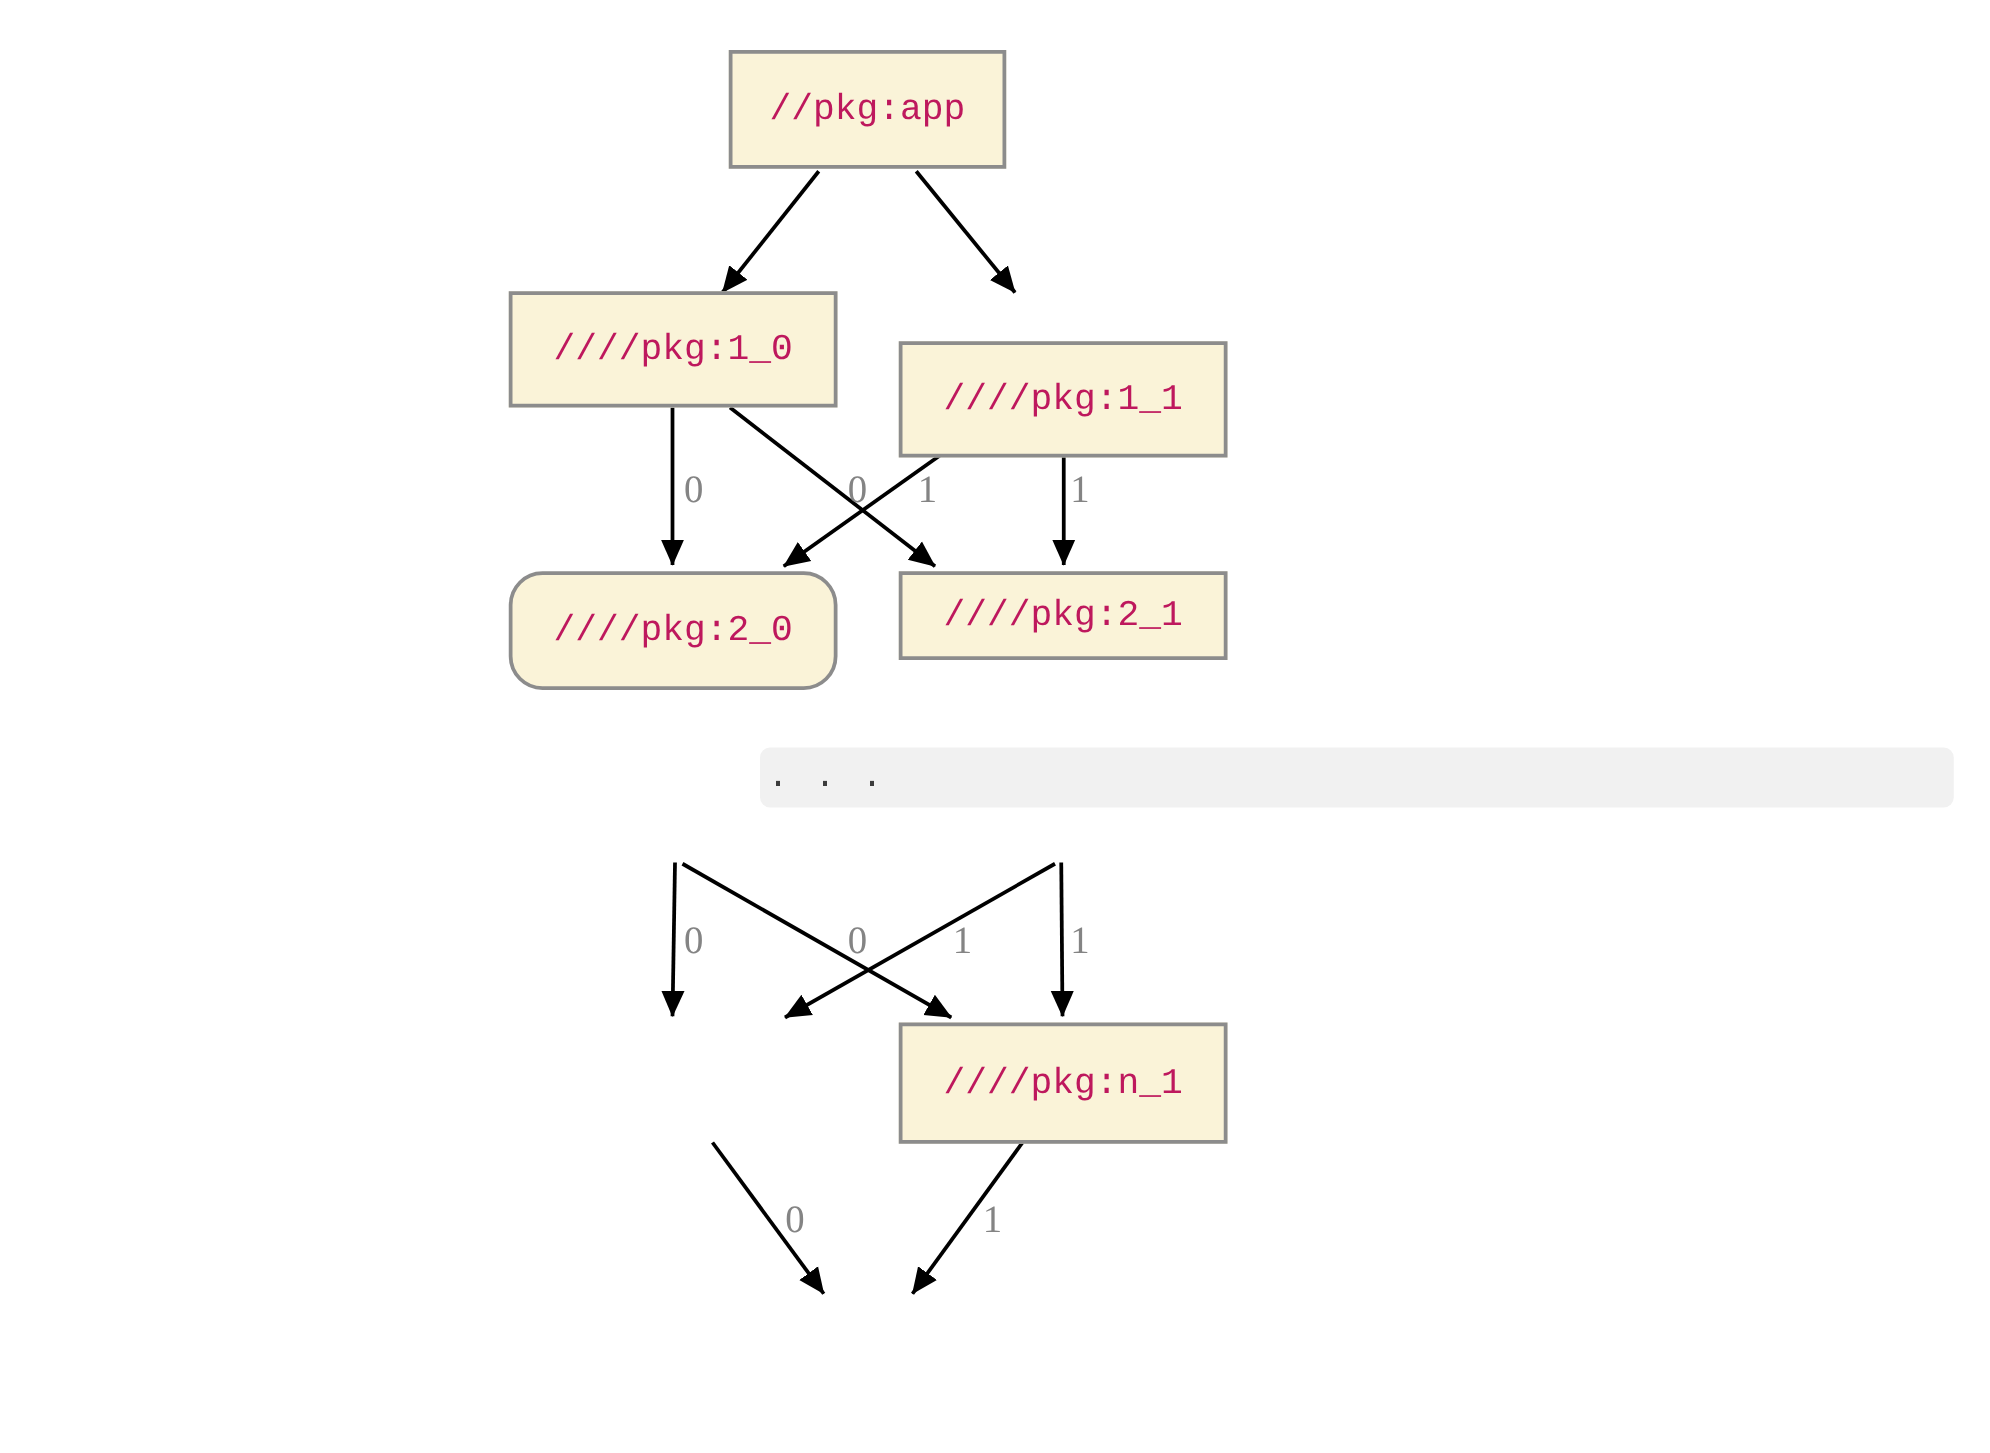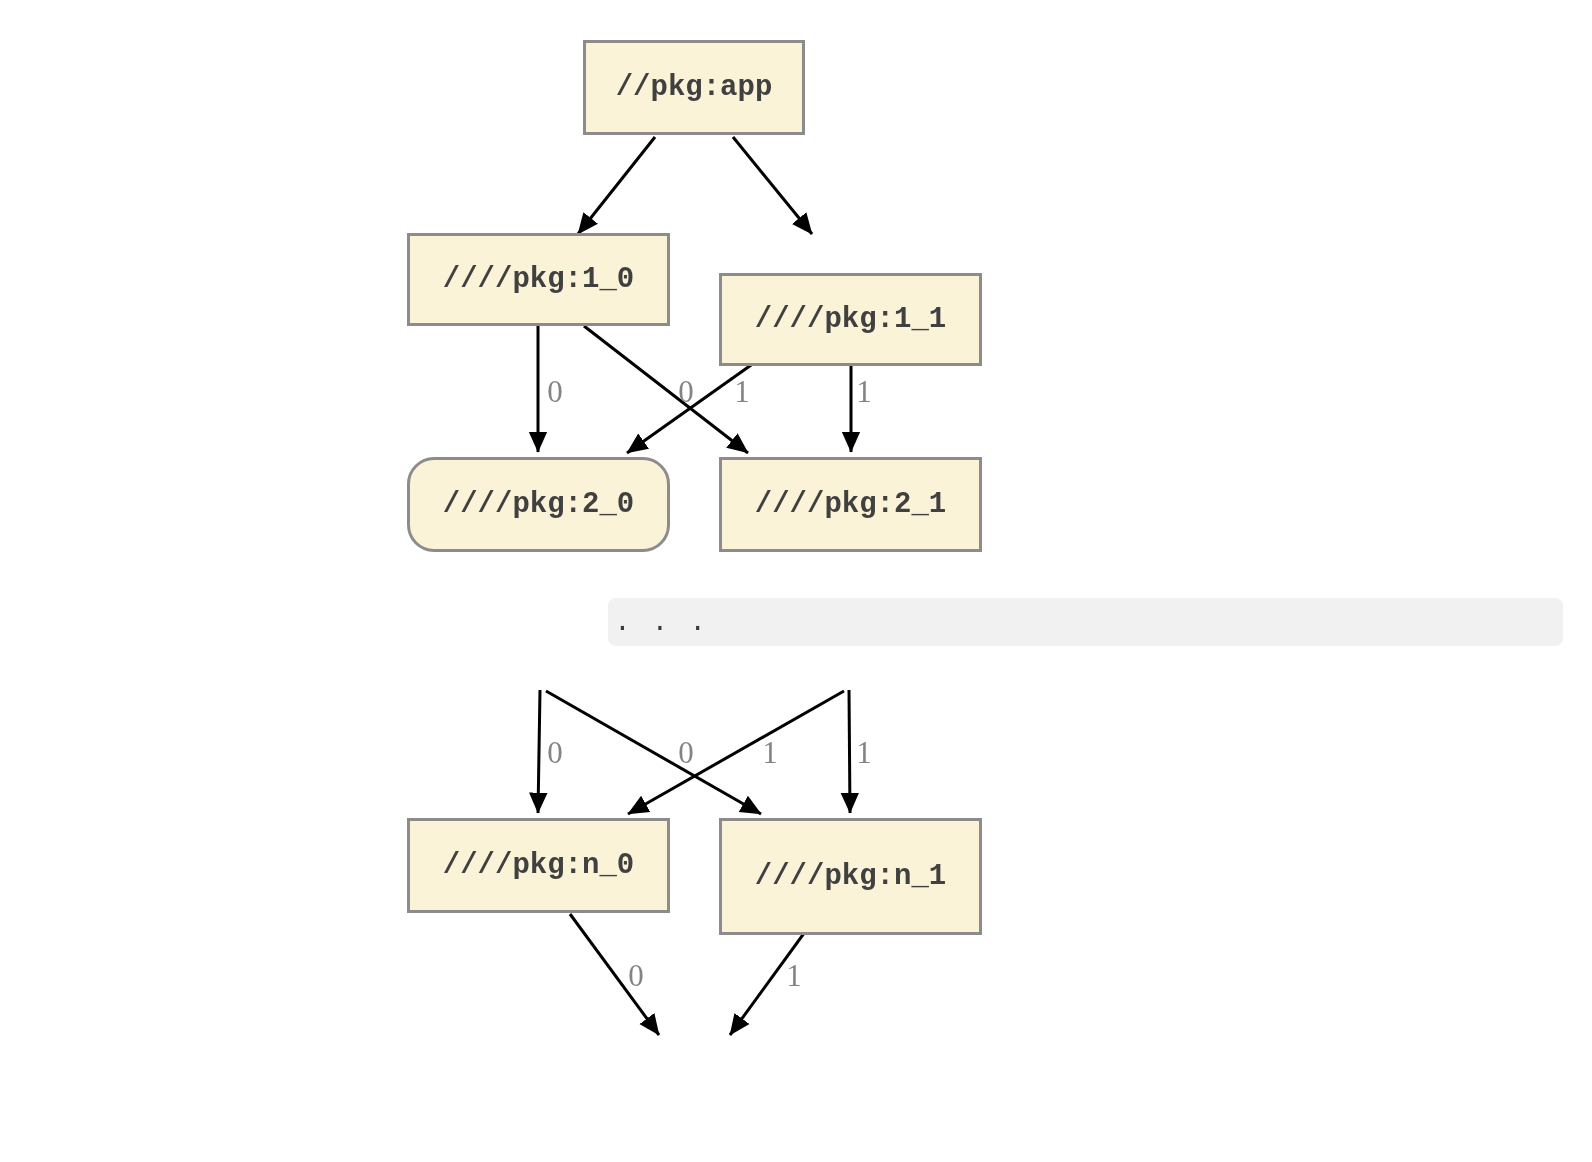--- a/index.html
+++ b/index.html
@@ -30,23 +30,23 @@
     z-index: 2;
     box-sizing: border-box;
     background: var(--node-fill, #faf3d8);
     border: 3px solid var(--node-border, #8c8c8c);
     display: flex;
     align-items: center;
     justify-content: center;
   }
   .node .label {
     font-family: "Liberation Mono", "DejaVu Sans Mono", monospace;
-    font-weight: bold;
+    font-weight: normal;
     font-size: 29px;
-    color: #404040;
+    color: #be185d;
     white-space: pre;
   }
   .elabel {
     position: absolute;
     z-index: 3;
     transform: translate(-50%, -50%);
     font-family: "Liberation Serif", "DejaVu Serif", serif;
     font-size: 31px;
     color: var(--edge-label, #848484);
     line-height: 1;
@@ -68,23 +68,23 @@
     line-height: 50px;
     padding-left: 6px;
     color: var(--ellipsis-text, #3c3c3c);
     white-space: pre;
   }
   
   .n-app  { left: 583px; top: 40px;   width: 222px; height: 95px; }
   .n-1_0  { left: 407px; top: 233px;  width: 263px; height: 93px; }
   .n-1_1  { left: 719px; top: 233px;  width: 263px; height: 93px; margin-top: 40px; }
   .n-2_0  { left: 407px; top: 457px;  width: 263px; height: 95px; border-radius: 27px; }
-  .n-2_1  { left: 719px; top: 457px;  width: 263px; height: 95px; }
+  .n-2_1  { left: 719px; top: 457px;  width: 263px; height: 71px; }
   .n-n_0  { left: 407px; top: 818px;  width: 263px; height: 95px; }
-  .n-n_1  { left: 719px; top: 818px;  width: 263px; height: 117px; }
+  .n-n_1  { left: 719px; top: 818px;  width: 263px; height: 97px; }
   .n-dep  { left: 581px; top: 1039px; width: 226px; height: 96px; }
 </style>
 </head>
 <body>
 
 <div class="canvas">
 
   <svg class="edges" width="1592" height="1162" aria-hidden="true">
     <defs>
       <marker id="ah" markerWidth="8" markerHeight="7" refX="6.8" refY="3.5" orient="auto">
@@ -113,23 +113,20 @@
   </div>
   <div class="node n-1_1">
     <span class="label">////pkg:1_1</span>
   </div>
   <div class="node n-2_0">
     <span class="label">////pkg:2_0</span>
   </div>
   <div class="node n-2_1">
     <span class="label">////pkg:2_1</span>
   </div>
-  <div class="node n-n_0">
-    <span class="label">////pkg:n_0</span>
-  </div>
   <div class="node n-n_1">
     <span class="label">////pkg:n_1</span>
   </div>
 
   <div class="ellipsis-bar">
     <div class="dots">. . .</div>
   </div>
 
   <div class="elabel" style="left:555px; top:391px;">0</div>
   <div class="elabel" style="left:686px; top:391px;">0</div>

